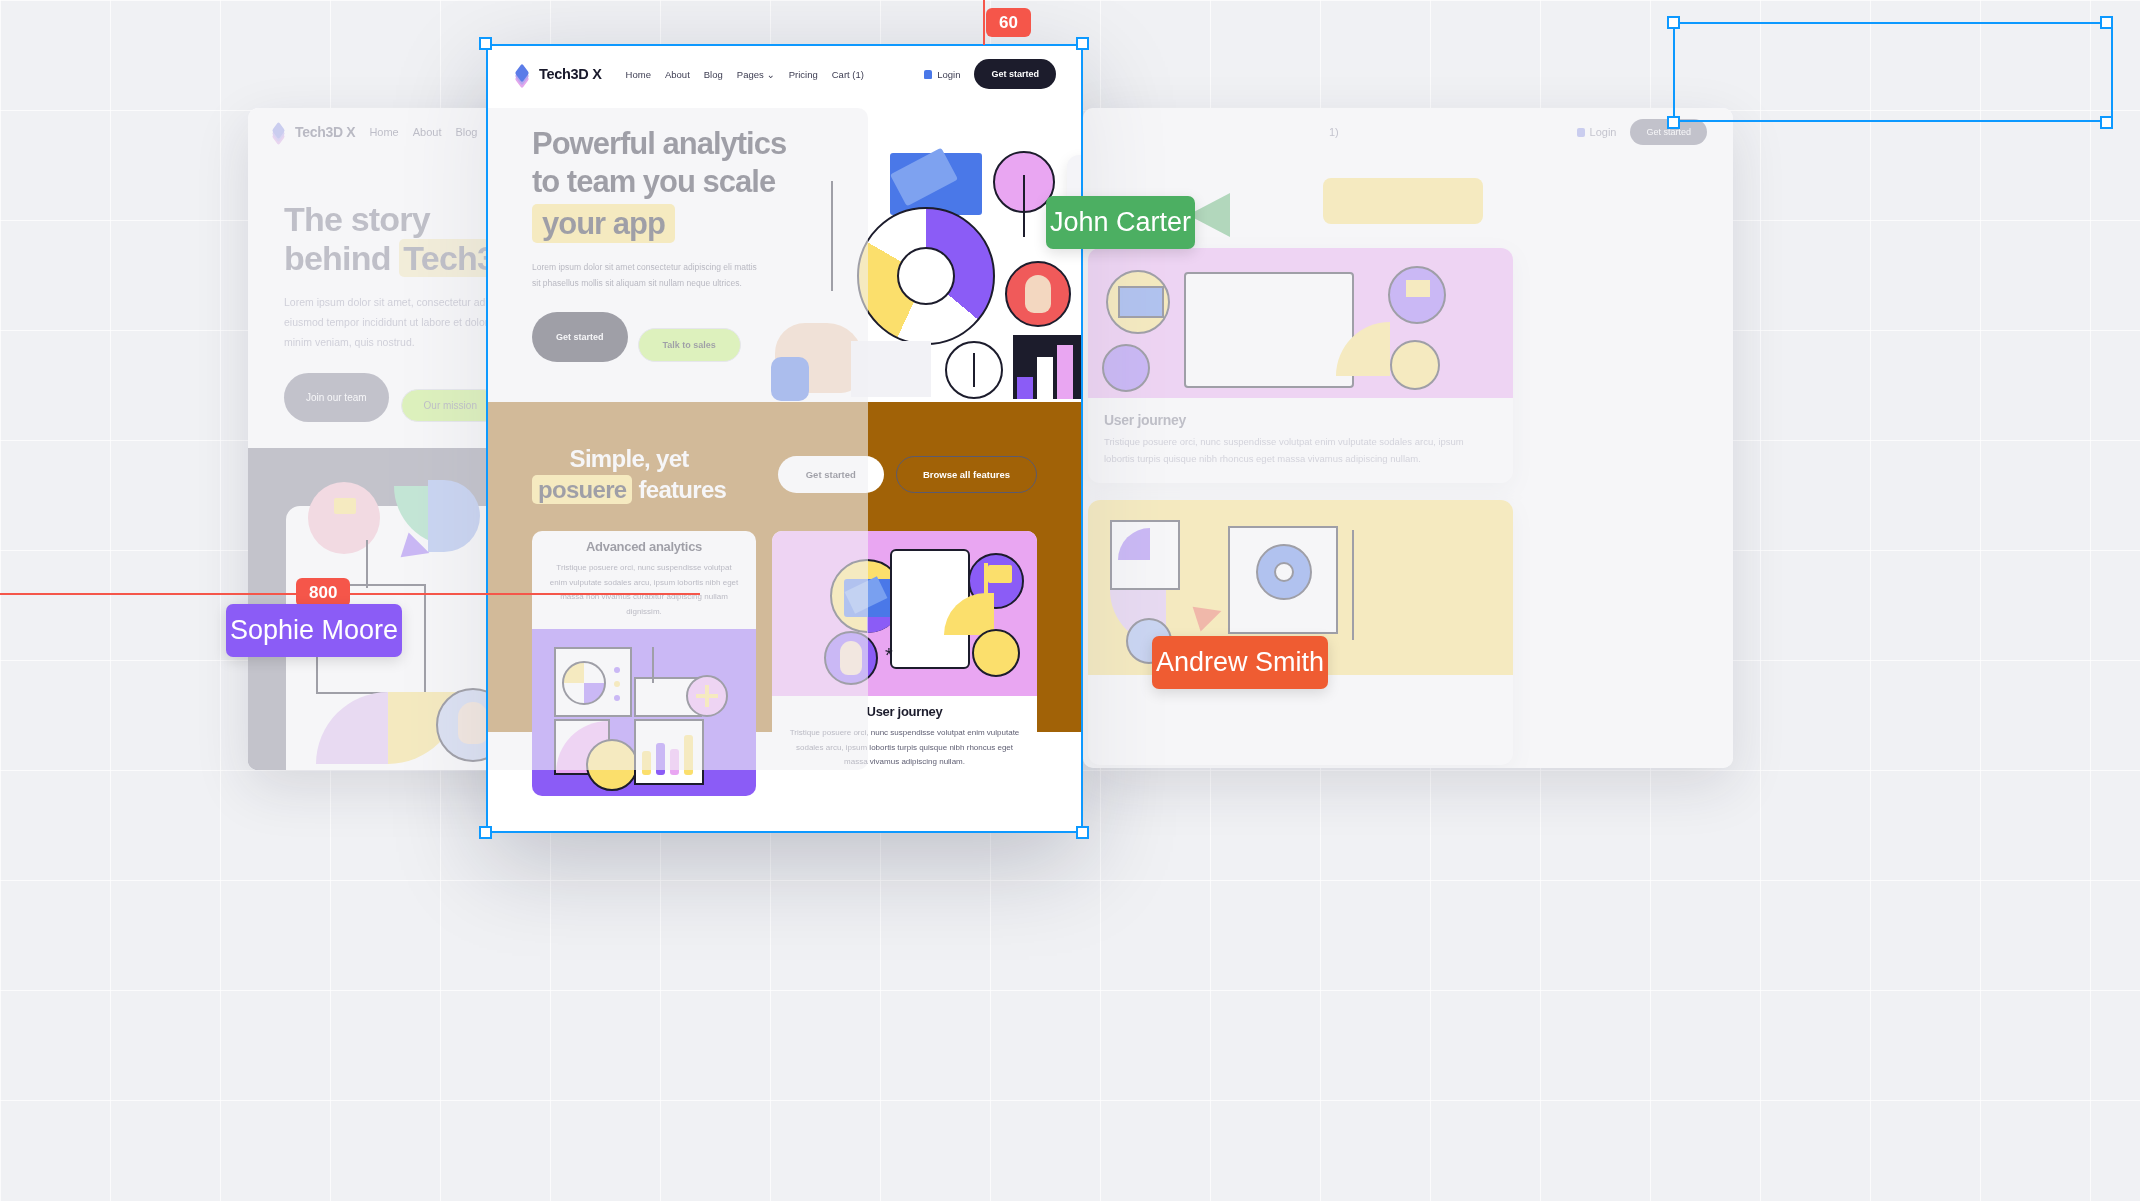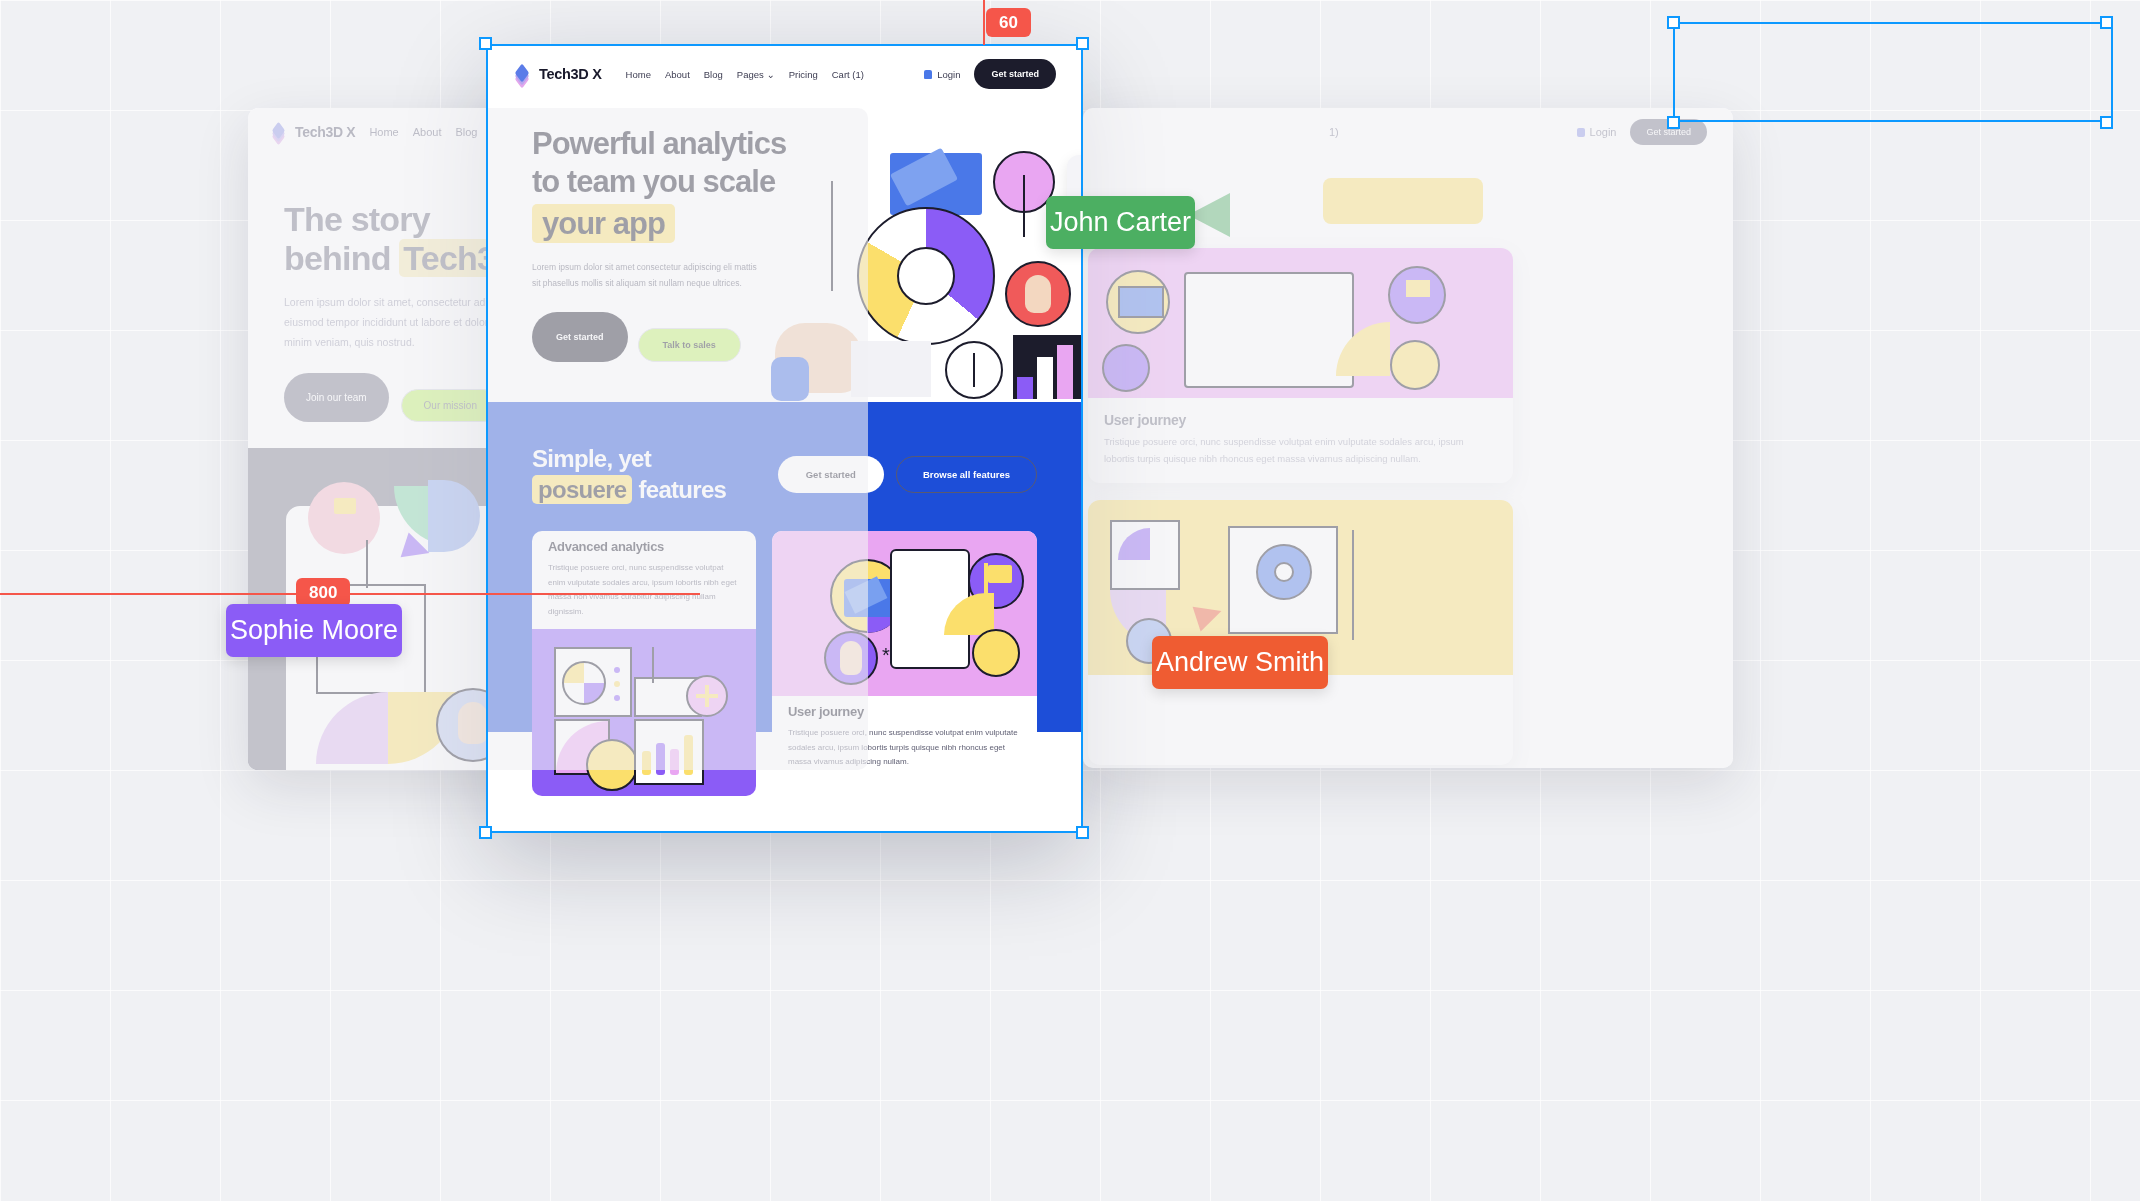--- a/index.html
+++ b/index.html
@@ -130,21 +130,22 @@
   .main-sub {
     margin-top: 18px; font-size: 8.5px; line-height: 1.85;
     color: #5b5b6e; max-width: 225px;
   }
   .main-btns { margin-top: 20px; display: flex; gap: 10px; }
   .main-btns .pill-dark { font-size: 9px; font-weight: 600; padding: 11px 24px; }
   .main-btns .pill-light { font-size: 9px; font-weight: 600; padding: 11px 24px; }
 
   #main-dark {
     position: absolute; left: 0; top: 357px; width: 595px; height: 330px;
-    background: #1d4ed8;
+    background: #a16207;
+    text-align: center;
   }
   .dark-head {
     display: flex; align-items: center;
     padding: 42px 45px 0 45px;
   }
   .dark-h2 {
     font-size: 24px; font-weight: 800; color: #fff;
     line-height: 1.28; letter-spacing: -.7px;
   }
   .dark-h2 .hl { color: #1c1c2c; }

